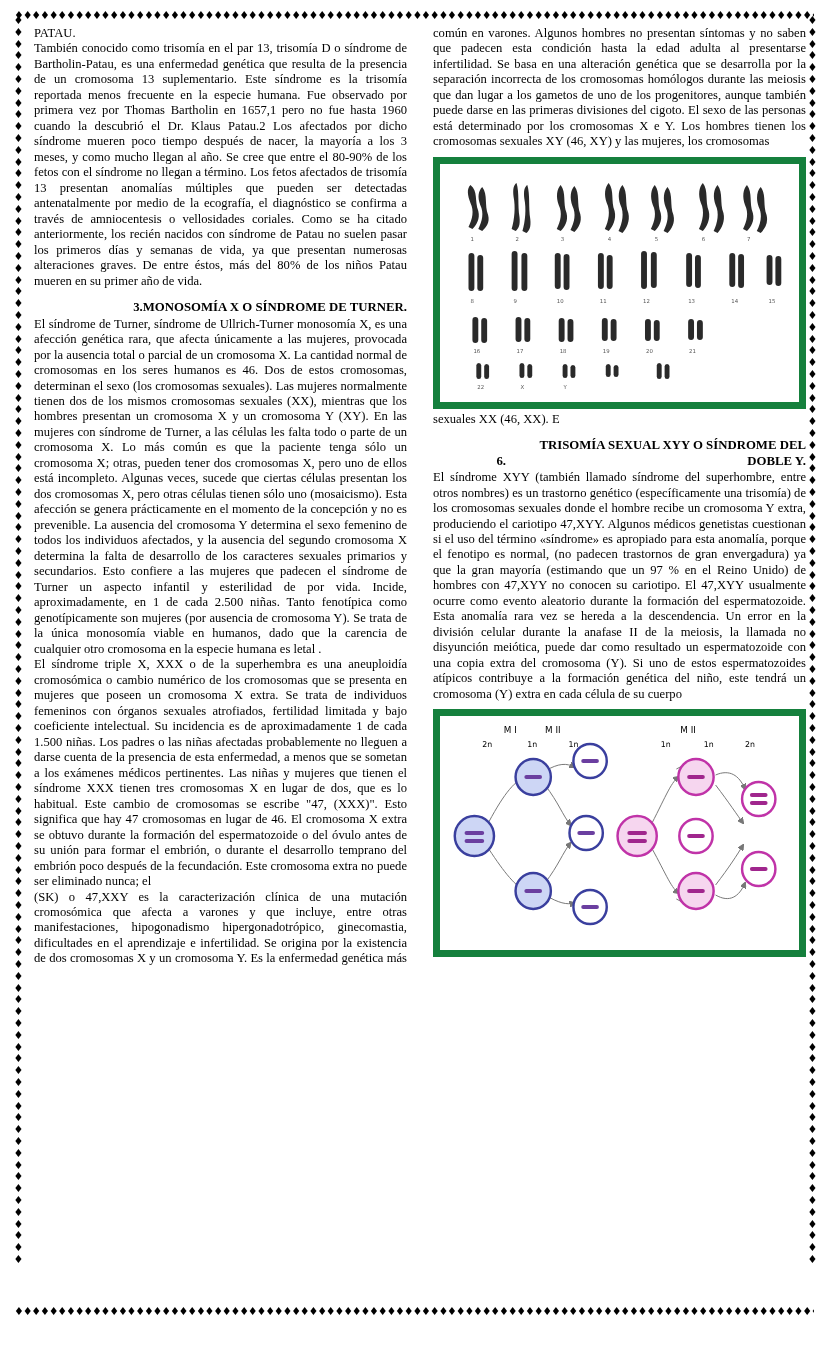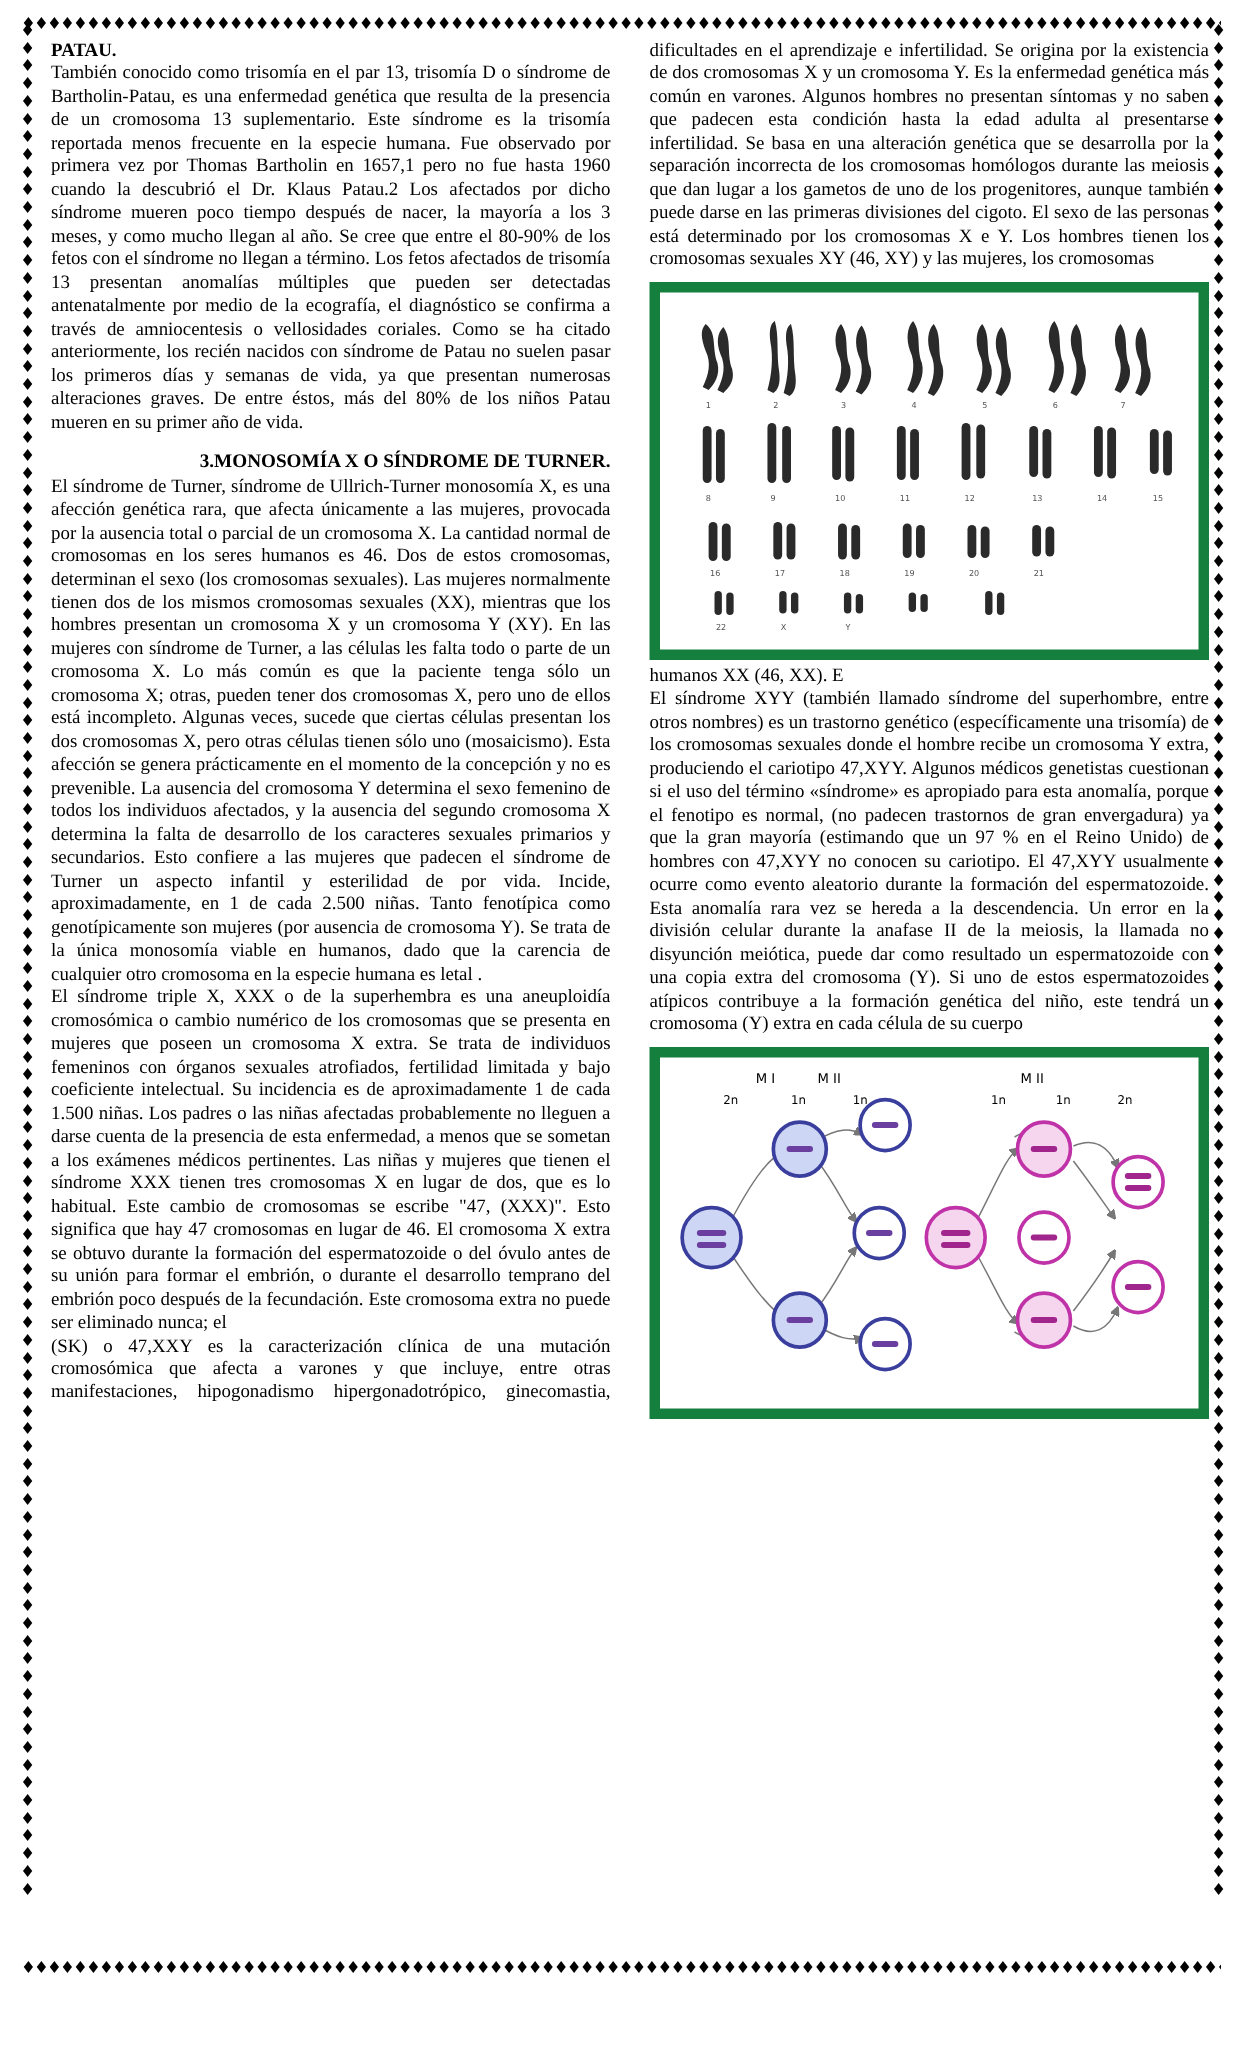--- a/index.html
+++ b/index.html
@@ -126,21 +126,21 @@
 
   <div class="border-frame">
     <div class="zig zig-top">♦♦♦♦♦♦♦♦♦♦♦♦♦♦♦♦♦♦♦♦♦♦♦♦♦♦♦♦♦♦♦♦♦♦♦♦♦♦♦♦♦♦♦♦♦♦♦♦♦♦♦♦♦♦♦♦♦♦♦♦♦♦♦♦♦♦♦♦♦♦♦♦♦♦♦♦♦♦♦♦♦♦♦♦♦♦♦♦♦♦♦♦♦♦♦♦♦♦♦♦♦♦♦♦♦♦♦♦♦♦♦♦♦♦♦♦♦♦♦♦♦♦♦♦♦♦♦♦♦♦♦♦</div>
     <div class="zig zig-bottom">♦♦♦♦♦♦♦♦♦♦♦♦♦♦♦♦♦♦♦♦♦♦♦♦♦♦♦♦♦♦♦♦♦♦♦♦♦♦♦♦♦♦♦♦♦♦♦♦♦♦♦♦♦♦♦♦♦♦♦♦♦♦♦♦♦♦♦♦♦♦♦♦♦♦♦♦♦♦♦♦♦♦♦♦♦♦♦♦♦♦♦♦♦♦♦♦♦♦♦♦♦♦♦♦♦♦♦♦♦♦♦♦♦♦♦♦♦♦♦♦♦♦♦♦♦♦♦♦♦♦♦♦</div>
     <div class="zig zig-left">♦♦♦♦♦♦♦♦♦♦♦♦♦♦♦♦♦♦♦♦♦♦♦♦♦♦♦♦♦♦♦♦♦♦♦♦♦♦♦♦♦♦♦♦♦♦♦♦♦♦♦♦♦♦♦♦♦♦♦♦♦♦♦♦♦♦♦♦♦♦♦♦♦♦♦♦♦♦♦♦♦♦♦♦♦♦♦♦♦♦♦♦♦♦♦♦♦♦♦♦♦♦♦♦♦♦♦♦♦♦♦♦♦♦♦♦♦♦♦♦♦♦♦♦♦♦♦♦♦♦♦♦♦♦♦♦♦♦♦♦♦♦♦♦♦♦</div>
     <div class="zig zig-right">♦♦♦♦♦♦♦♦♦♦♦♦♦♦♦♦♦♦♦♦♦♦♦♦♦♦♦♦♦♦♦♦♦♦♦♦♦♦♦♦♦♦♦♦♦♦♦♦♦♦♦♦♦♦♦♦♦♦♦♦♦♦♦♦♦♦♦♦♦♦♦♦♦♦♦♦♦♦♦♦♦♦♦♦♦♦♦♦♦♦♦♦♦♦♦♦♦♦♦♦♦♦♦♦♦♦♦♦♦♦♦♦♦♦♦♦♦♦♦♦♦♦♦♦♦♦♦♦♦♦♦♦♦♦♦♦♦♦♦♦♦♦♦♦♦♦</div>
   </div>
 
   <div class="content">
 
-    <p style="font-weight:bold;">PATAU.</p>
+    <p style="font-weight:normal;">PATAU.</p>
     <p>También conocido como trisomía en el par 13, trisomía D o síndrome de Bartholin-Patau, es una enfermedad genética que resulta de la presencia de un cromosoma 13 suplementario. Este síndrome es la trisomía reportada menos frecuente en la especie humana. Fue observado por primera vez por Thomas Bartholin en 1657,1 pero no fue hasta 1960 cuando la descubrió el Dr. Klaus Patau.2 Los afectados por dicho síndrome mueren poco tiempo después de nacer, la mayoría a los 3 meses, y como mucho llegan al año. Se cree que entre el 80-90% de los fetos con el síndrome no llegan a término. Los fetos afectados de trisomía 13 presentan anomalías múltiples que pueden ser detectadas antenatalmente por medio de la ecografía, el diagnóstico se confirma a través de amniocentesis o vellosidades coriales. Como se ha citado anteriormente, los recién nacidos con síndrome de Patau no suelen pasar los primeros días y semanas de vida, ya que presentan numerosas alteraciones graves. De entre éstos, más del 80% de los niños Patau mueren en su primer año de vida.</p>
 
     <h3 class="section">
       <span class="num">3.</span><span class="indent-text">MONOSOMÍA X O SÍNDROME DE TURNER.</span>
     </h3>
     <p>El síndrome de Turner, síndrome de Ullrich-Turner monosomía X, es una afección genética rara, que afecta únicamente a las mujeres, provocada por la ausencia total o parcial de un cromosoma X. La cantidad normal de cromosomas en los seres humanos es 46. Dos de estos cromosomas, determinan el sexo (los cromosomas sexuales). Las mujeres normalmente tienen dos de los mismos cromosomas sexuales (XX), mientras que los hombres presentan un cromosoma X y un cromosoma Y (XY). En las mujeres con síndrome de Turner, a las células les falta todo o parte de un cromosoma X. Lo más común es que la paciente tenga sólo un cromosoma X; otras, pueden tener dos cromosomas X, pero uno de ellos está incompleto. Algunas veces, sucede que ciertas células presentan los dos cromosomas X, pero otras células tienen sólo uno (mosaicismo). Esta afección se genera prácticamente en el momento de la concepción y no es prevenible. La ausencia del cromosoma Y determina el sexo femenino de todos los individuos afectados, y la ausencia del segundo cromosoma X determina la falta de desarrollo de los caracteres sexuales primarios y secundarios. Esto confiere a las mujeres que padecen el síndrome de Turner un aspecto infantil y esterilidad de por vida. Incide, aproximadamente, en 1 de cada 2.500 niñas. Tanto fenotípica como genotípicamente son mujeres (por ausencia de cromosoma Y). Se trata de la única monosomía viable en humanos, dado que la carencia de cualquier otro cromosoma en la especie humana es letal    .</p>
 
     <p>El síndrome triple X, XXX o de la superhembra es una aneuploidía cromosómica o cambio numérico de los cromosomas que se presenta en mujeres que poseen un cromosoma X extra. Se trata de individuos femeninos con órganos sexuales atrofiados, fertilidad limitada y bajo coeficiente intelectual. Su incidencia es de aproximadamente 1 de cada 1.500 niñas. Los padres o las niñas afectadas probablemente no lleguen a darse cuenta de la presencia de esta enfermedad, a menos que se sometan a los exámenes médicos pertinentes. Las niñas y mujeres que tienen el síndrome XXX tienen tres cromosomas X en lugar de dos, que es lo habitual. Este cambio de cromosomas se escribe "47, (XXX)". Esto significa que hay 47 cromosomas en lugar de 46. El cromosoma X extra se obtuvo durante la formación del espermatozoide o del óvulo antes de su unión para formar el embrión, o durante el desarrollo temprano del embrión poco después de la fecundación. Este cromosoma extra no puede ser eliminado nunca; el</p>
 
 
@@ -280,22 +280,25 @@
             <text x="119" y="186">18</text>
           <text x="163" y="186">19</text>
             <text x="207" y="186">20</text>
             <text x="251" y="186">21</text>
           <text x="35" y="222">22</text>
             <text x="79" y="222">X</text>
             <text x="123" y="222">Y</text>
         </g>
       </svg>
     </div>
-    <p class="after-fig">humanos XX (46, XX). E</p>
-
+    <p class="after-fig">sexuales XX (46, XX). E</p>
+
+    <h3 class="section">
+      <span class="num">6.</span><span class="indent-text" style="width:300px;">TRISOMÍA SEXUAL XYY O SÍNDROME DEL DOBLE Y.</span>
+    </h3>
     <p>El síndrome XYY (también llamado síndrome del superhombre, entre otros nombres) es un trastorno genético (específicamente una trisomía) de los cromosomas sexuales donde el hombre recibe un cromosoma Y extra, produciendo el cariotipo 47,XYY. Algunos médicos genetistas cuestionan si el uso del término «síndrome» es apropiado para esta anomalía, porque el fenotipo es normal, (no padecen trastornos de gran envergadura) ya que la gran mayoría (estimando que un 97 % en el Reino Unido) de hombres con 47,XYY no conocen su cariotipo. El 47,XYY usualmente ocurre como evento aleatorio durante la formación del espermatozoide. Esta anomalía rara vez se hereda a la descendencia. Un error en la división celular durante la anafase II de la meiosis, la llamada no disyunción meiótica, puede dar como resultado un espermatozoide con una copia extra del cromosoma (Y). Si uno de estos espermatozoides atípicos contribuye a la formación genética del niño, este tendrá un cromosoma (Y) extra en cada célula de su cuerpo</p>
 
     <div class="figure">
       <svg class="meiosis" viewBox="0 0 360 228" preserveAspectRatio="none">
         <rect x="0" y="0" width="360" height="228" fill="#ffffff"></rect>
         <g font-family="DejaVu Sans, sans-serif" font-size="9" fill="#000">
           <text x="62" y="14">M I</text>
           <text x="104" y="14">M II</text>
           <text x="242" y="14">M II</text>
         </g>

